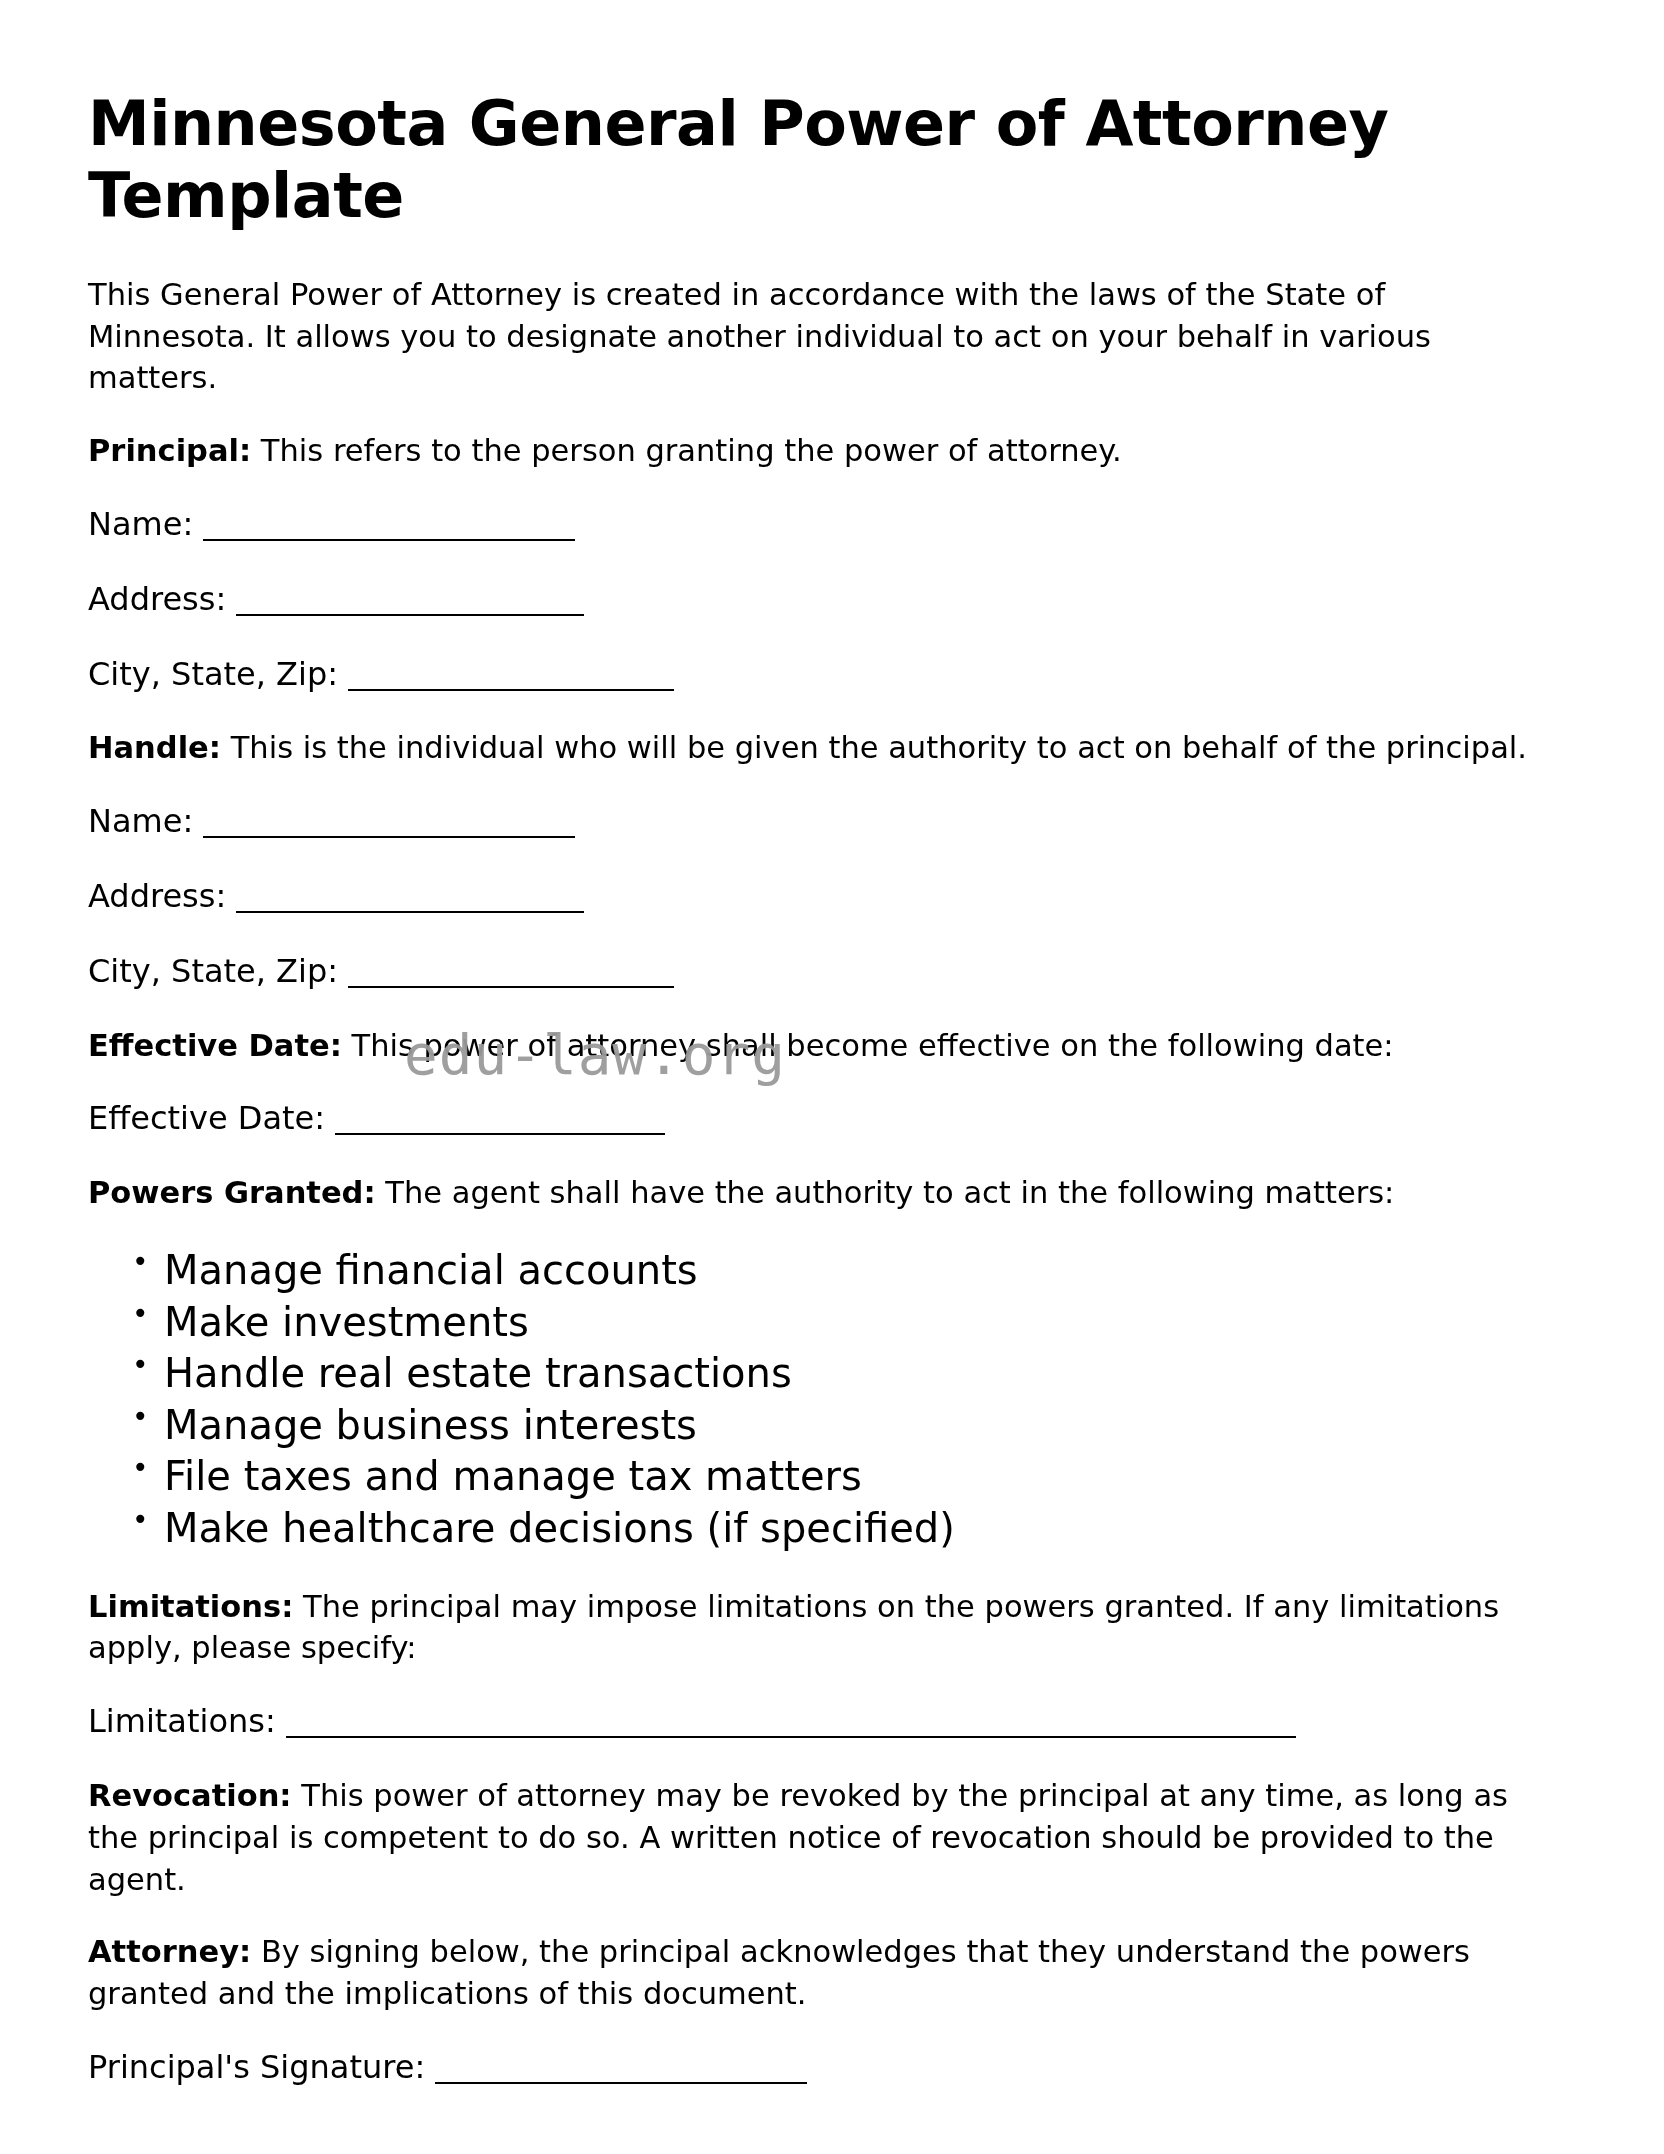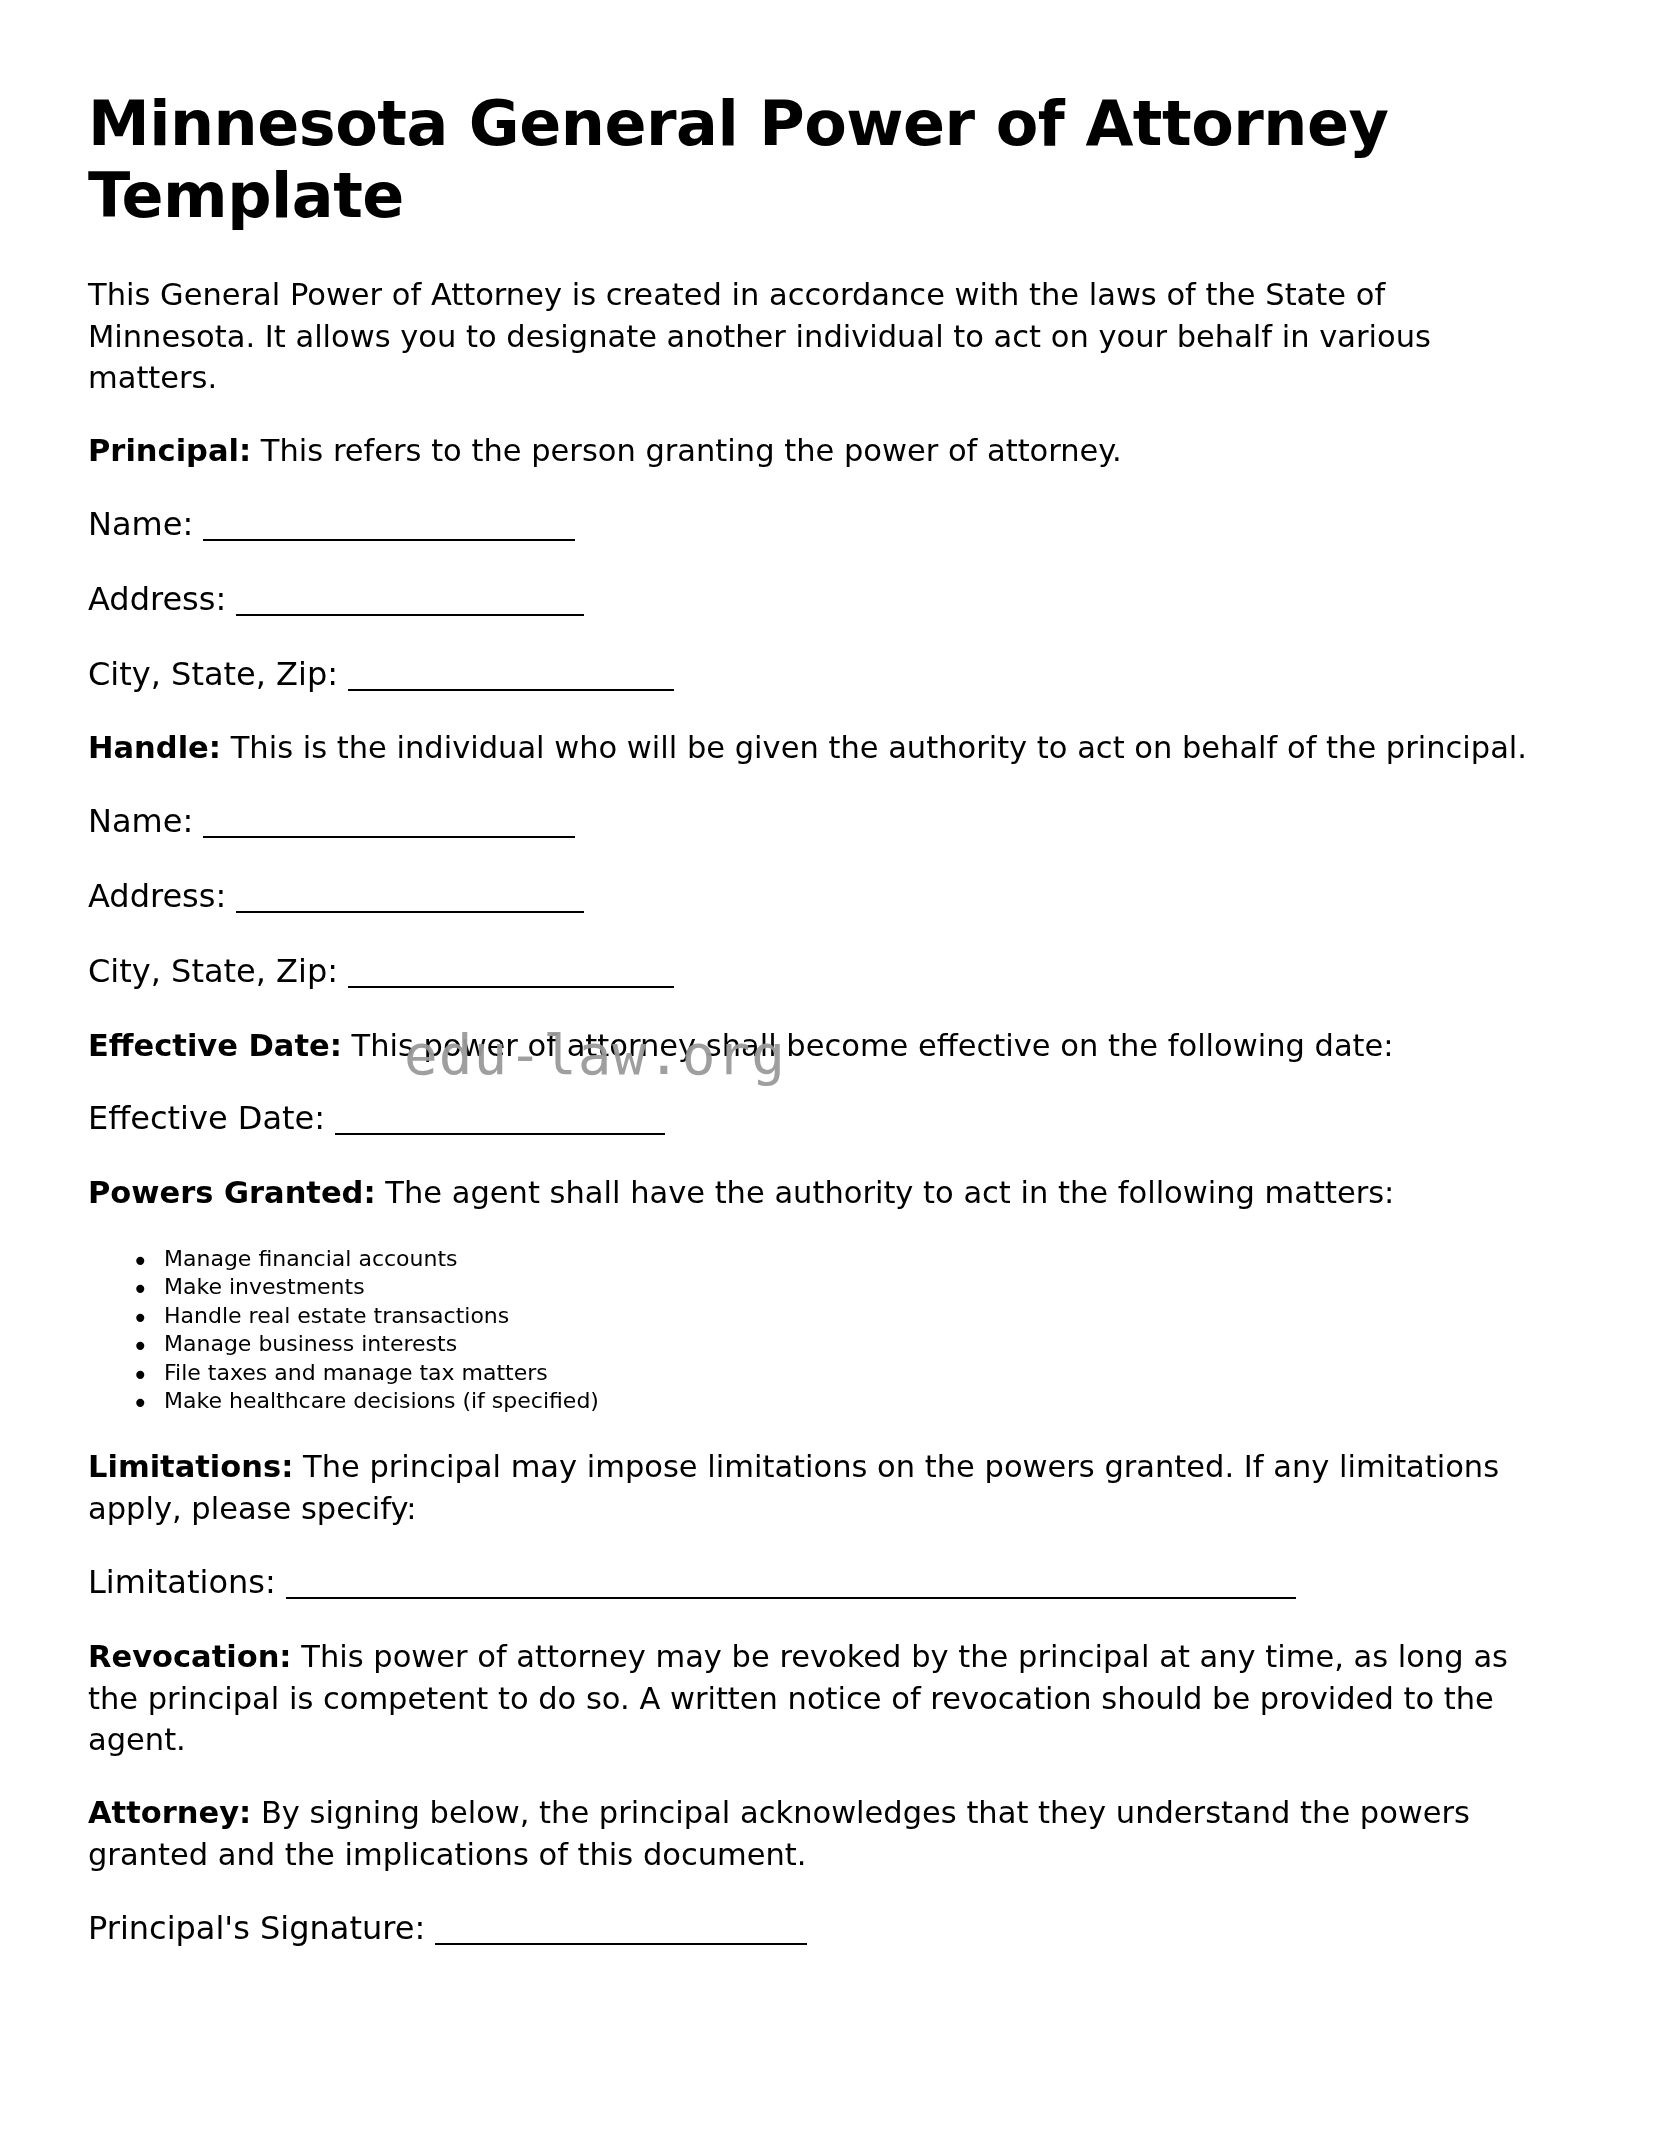--- a/index.html
+++ b/index.html
@@ -52,21 +52,21 @@
     border-bottom: 2.5px solid #000;
     vertical-align: -6px;
     height: 0;
   }
   ul.powers {
     margin: 0 0 31px 0;
     padding: 0 0 0 76px;
     list-style: none;
   }
   ul.powers li {
-    font-size: 22px;
+    font-size: 40px;
     line-height: 1.29;
     position: relative;
     padding-left: 0;
   }
   ul.powers li::before {
     content: "\2022";
     position: absolute;
     left: -32px;
     top: -1px;
     font-size: 28px;

